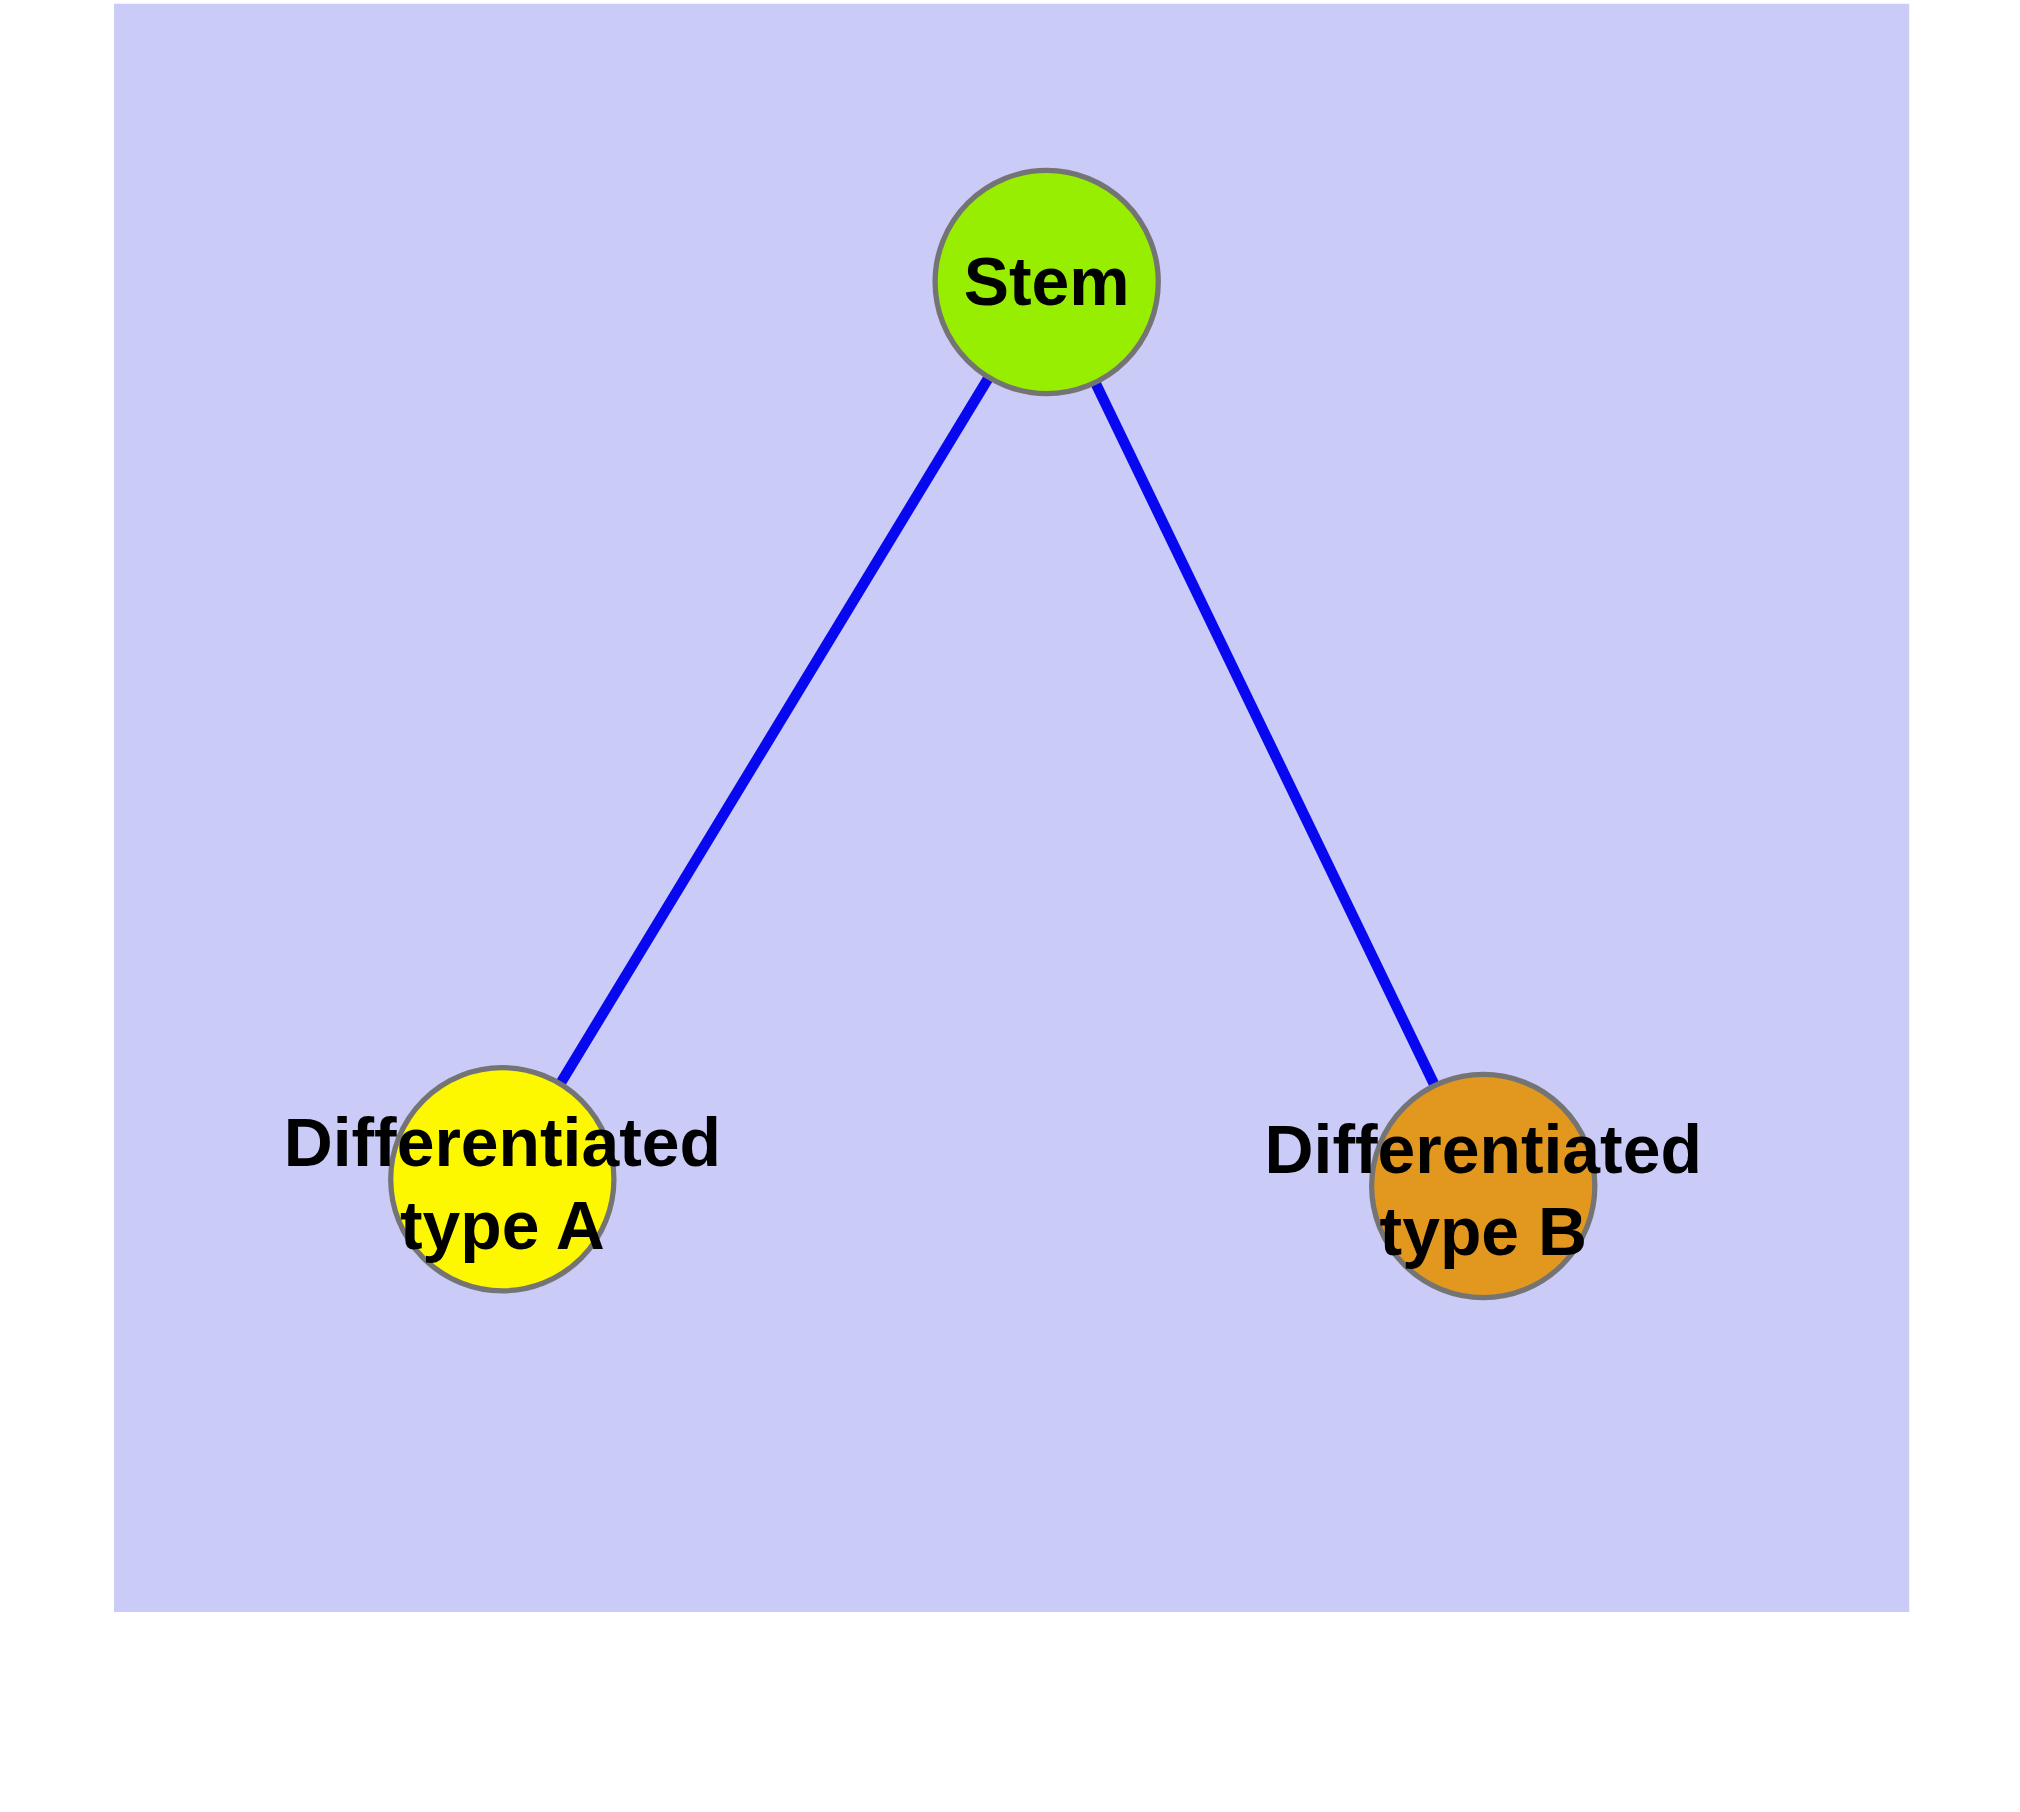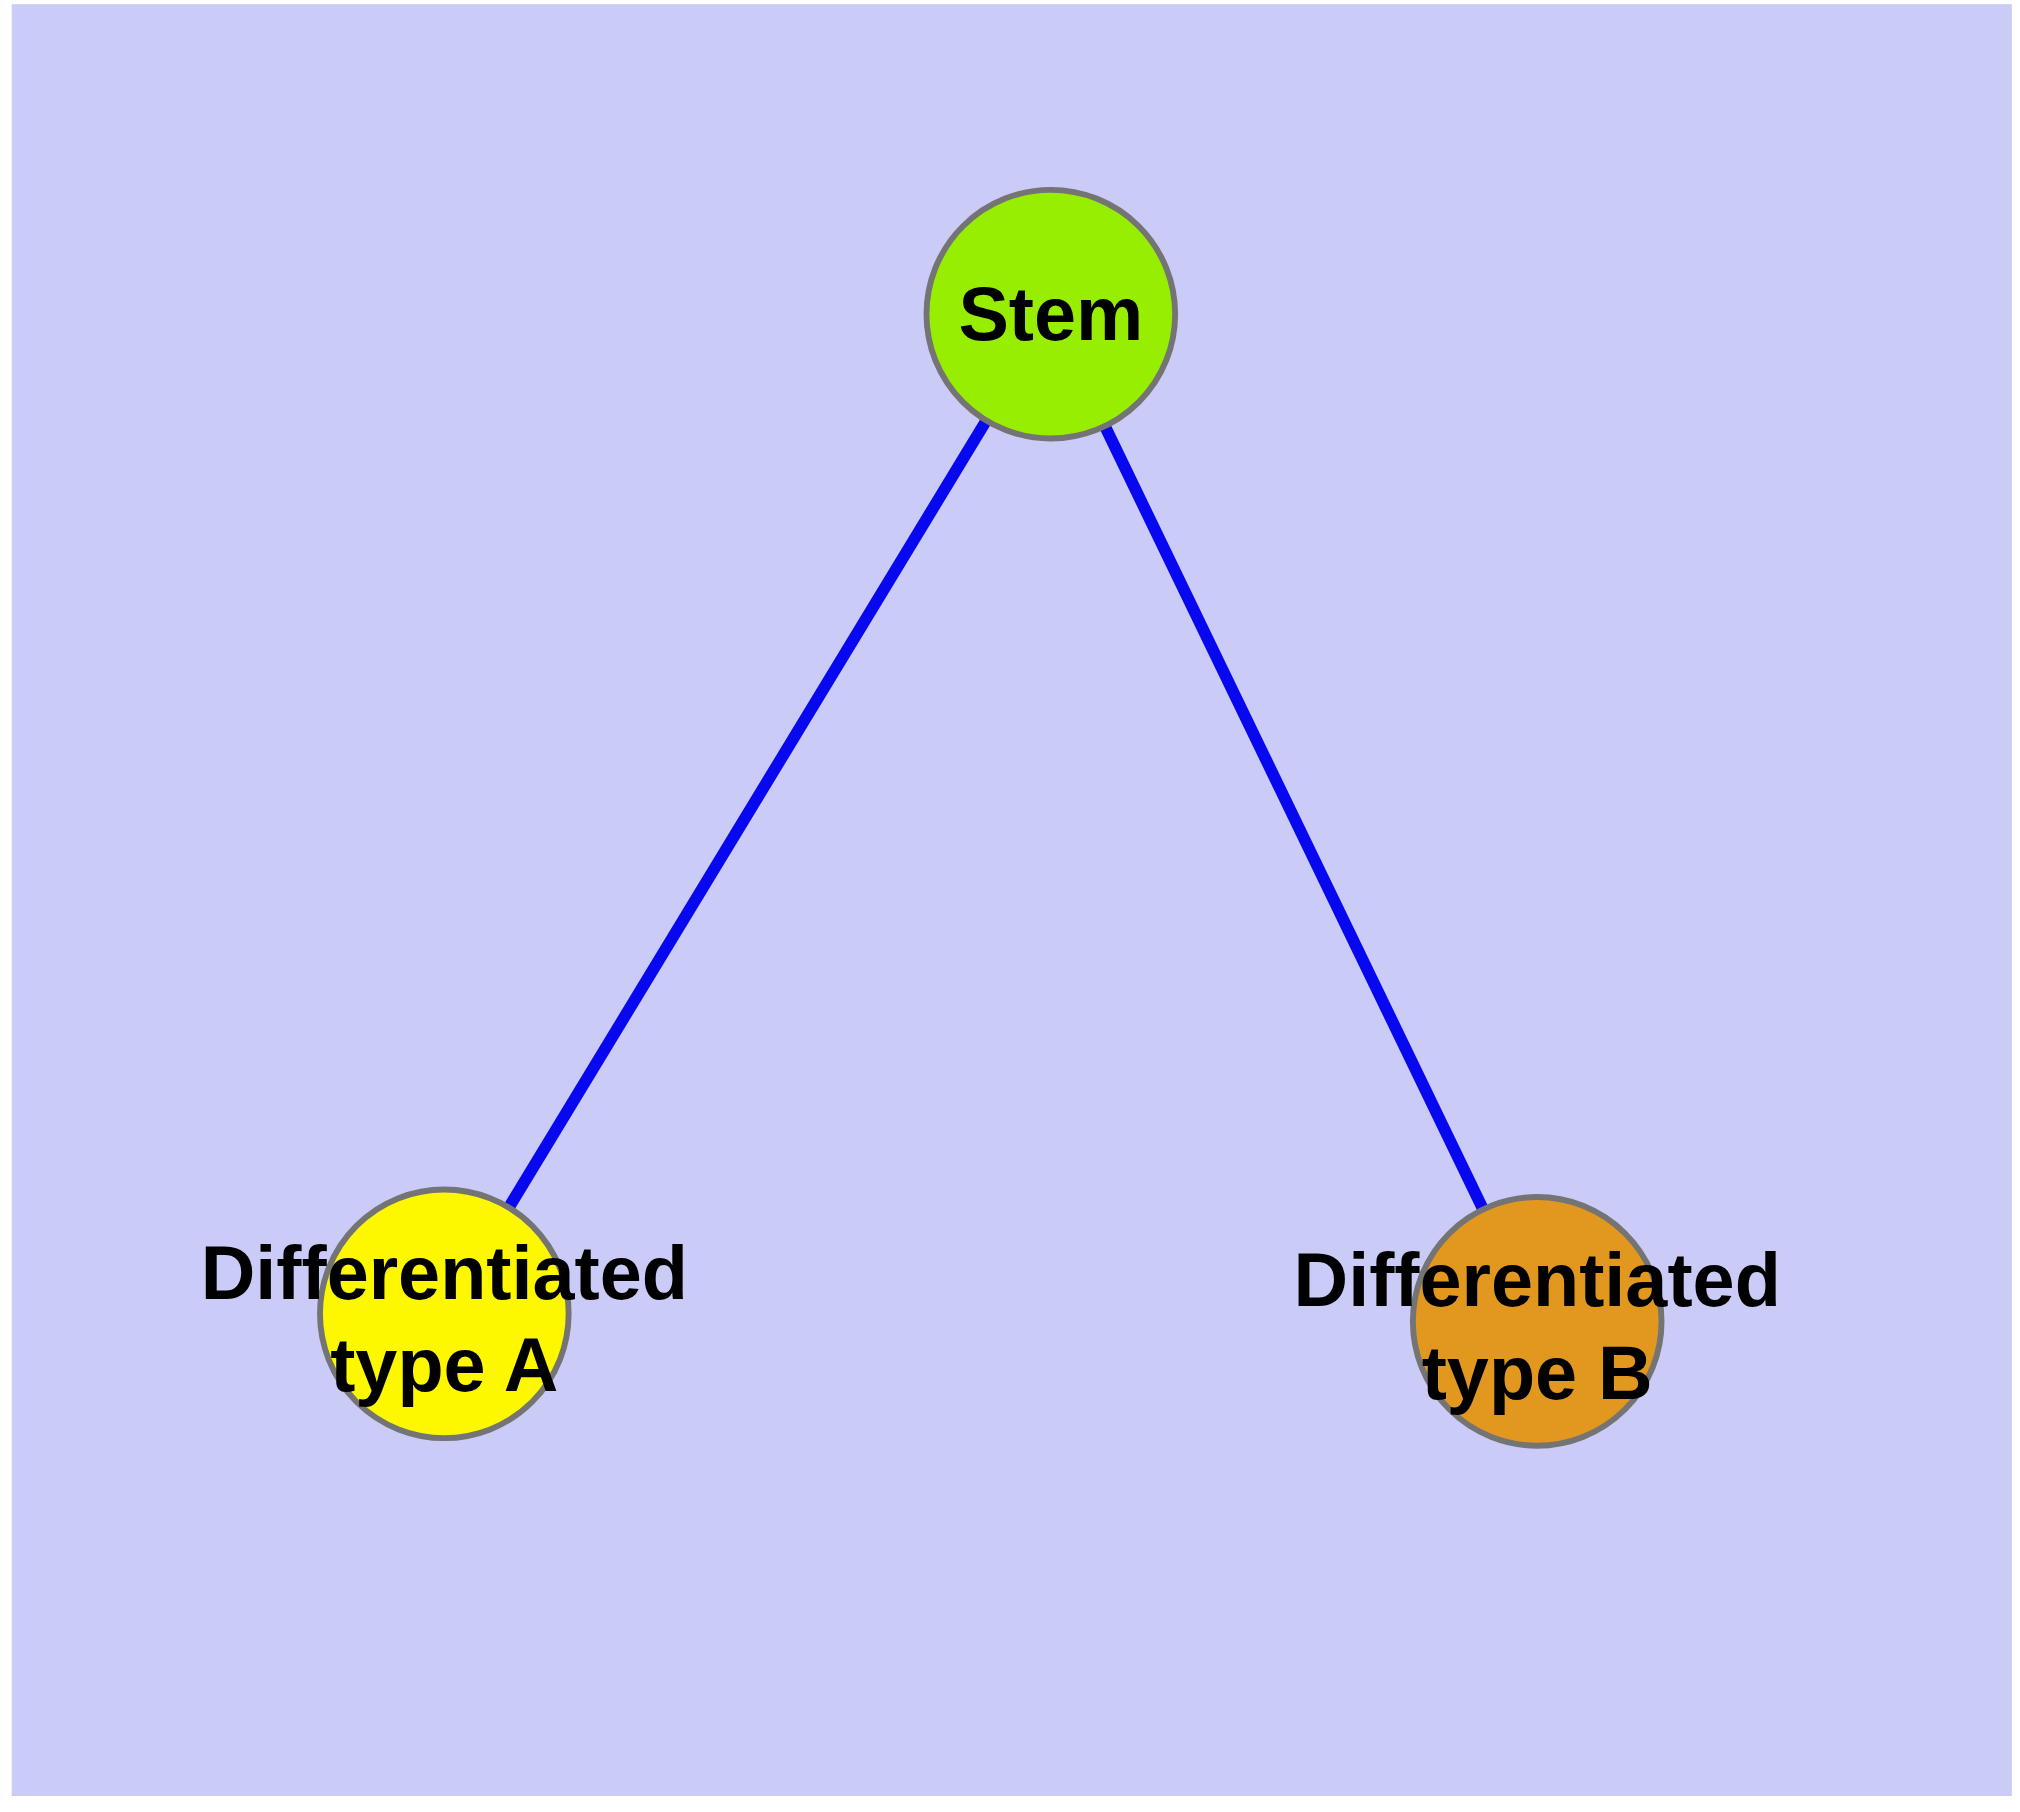--- a/index.html
+++ b/index.html
@@ -3,21 +3,21 @@
 <meta charset="utf-8">
 <style>
   html, body {
     margin: 0;
     padding: 0;
     background: #ffffff;
   }
   .canvas {
     position: relative;
     width: 2021px;
-    height: 1796px;
+    height: 1612px;
     background: #ffffff;
     overflow: hidden;
   }
   .canvas svg {
     position: absolute;
     left: 0;
     top: 0;
     width: 100%;
     height: 100%;
     display: block;

